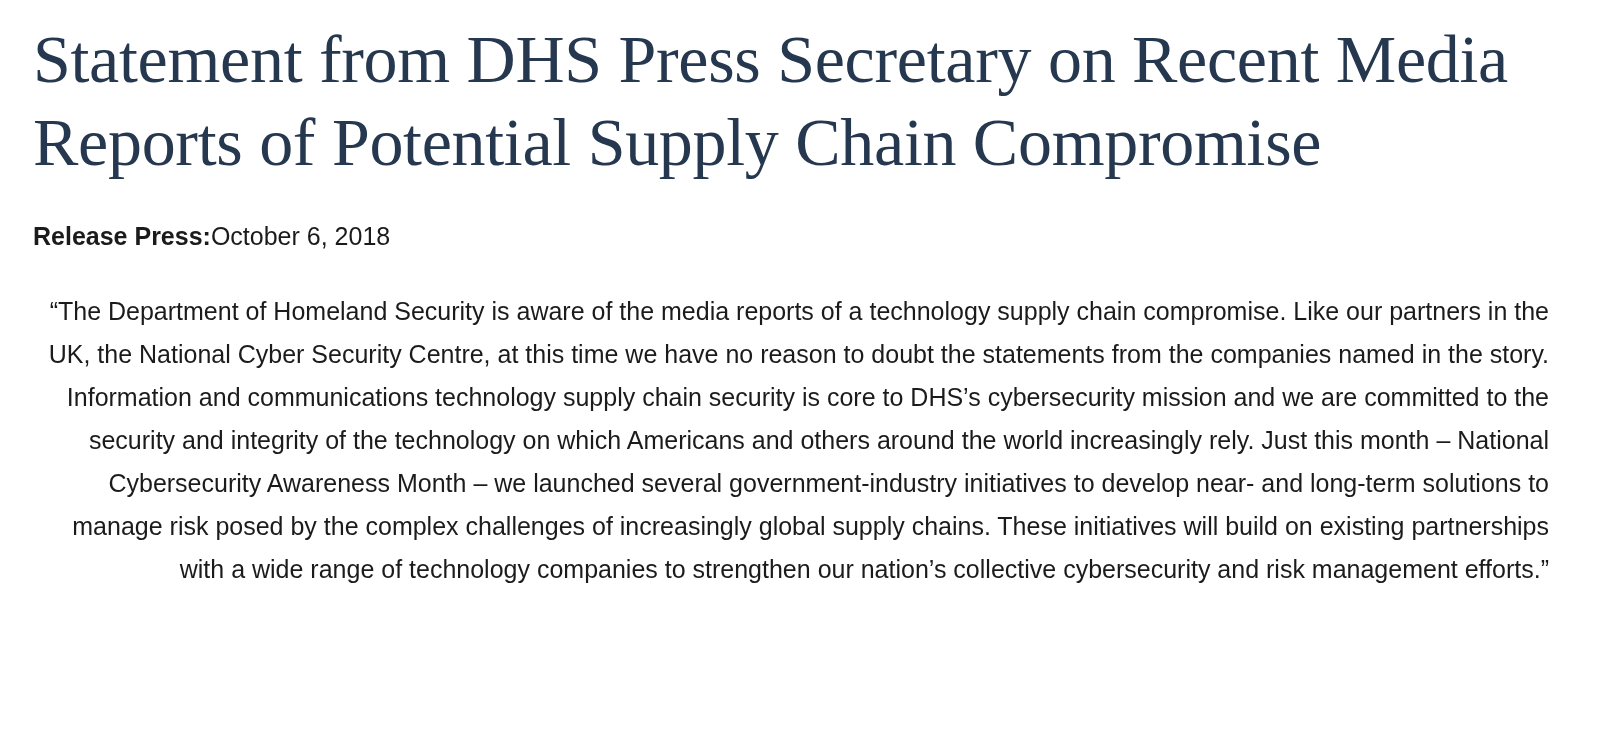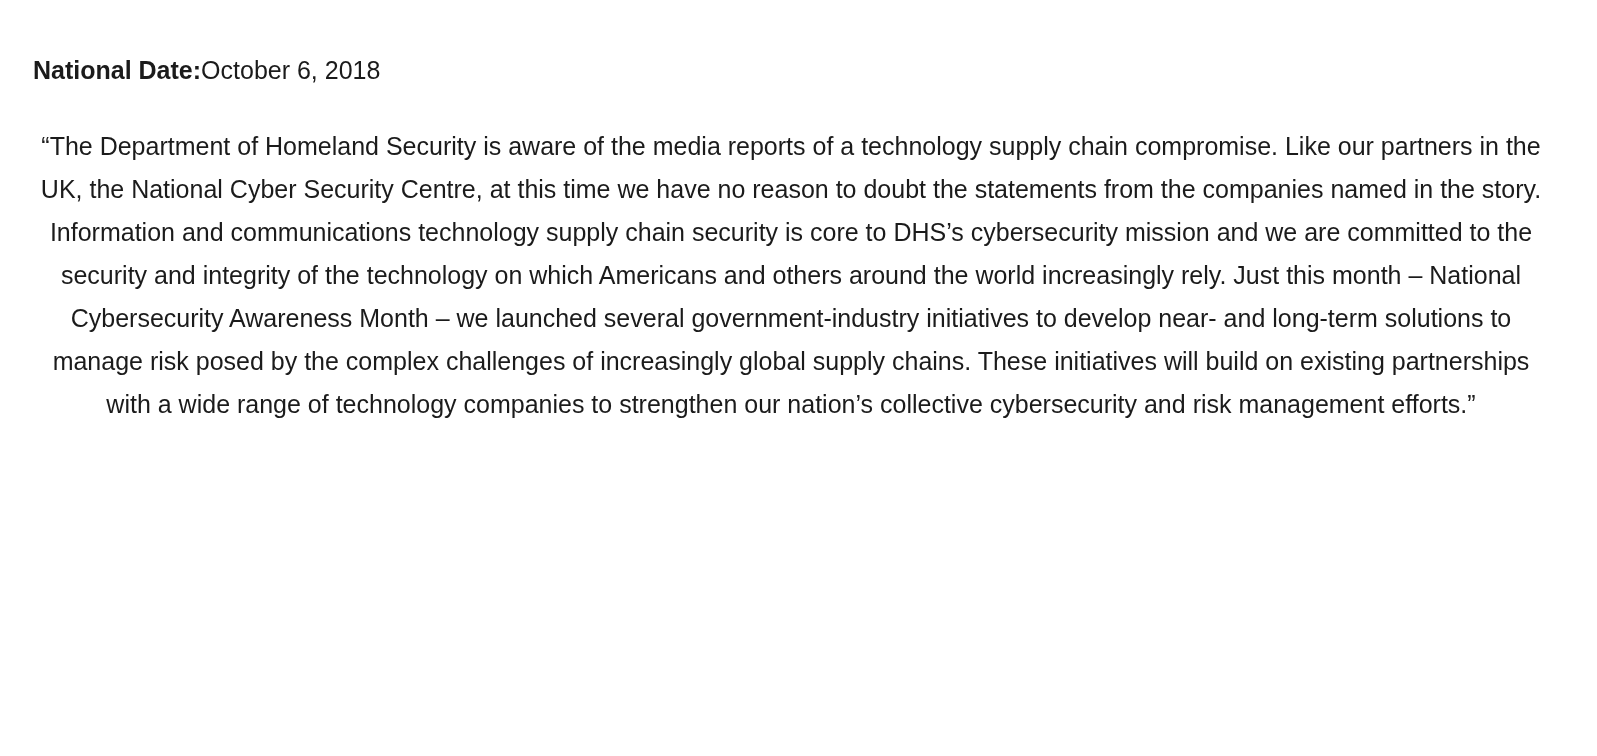--- a/index.html
+++ b/index.html
@@ -39,28 +39,29 @@
   }
   .release-date {
     font-weight: 400;
   }
   .body-text {
     margin-top: 38px;
     font-size: 25px;
     line-height: 1.72;
     color: #1b1b1b;
     max-width: 1520px;
-    text-align: center;
+    text-align: right;
   }
 </style>
 </head>
 <body>
 
 <div class="page">
 
+  <h1 class="page-title">Statement from DHS Press Secretary on Recent Media Reports of Potential Supply Chain Compromise</h1>
 
   <div class="release-line">
-    <span class="release-label">National Date:</span><span class="release-date">October 6, 2018</span>
+    <span class="release-label">Release Press:</span><span class="release-date">October 6, 2018</span>
   </div>
 
   <p class="body-text">“The Department of Homeland Security is aware of the media reports of a technology supply chain compromise. Like our partners in the UK, the National Cyber Security Centre, at this time we have no reason to doubt the statements from the companies named in the story. Information and communications technology supply chain security is core to DHS’s cybersecurity mission and we are committed to the security and integrity of the technology on which Americans and others around the world increasingly rely. Just this month – National Cybersecurity Awareness Month – we launched several government-industry initiatives to develop near- and long-term solutions to manage risk posed by the complex challenges of increasingly global supply chains. These initiatives will build on existing partnerships with a wide range of technology companies to strengthen our nation’s collective cybersecurity and risk management efforts.”</p>
 
 </div>
 
 </body></html>

